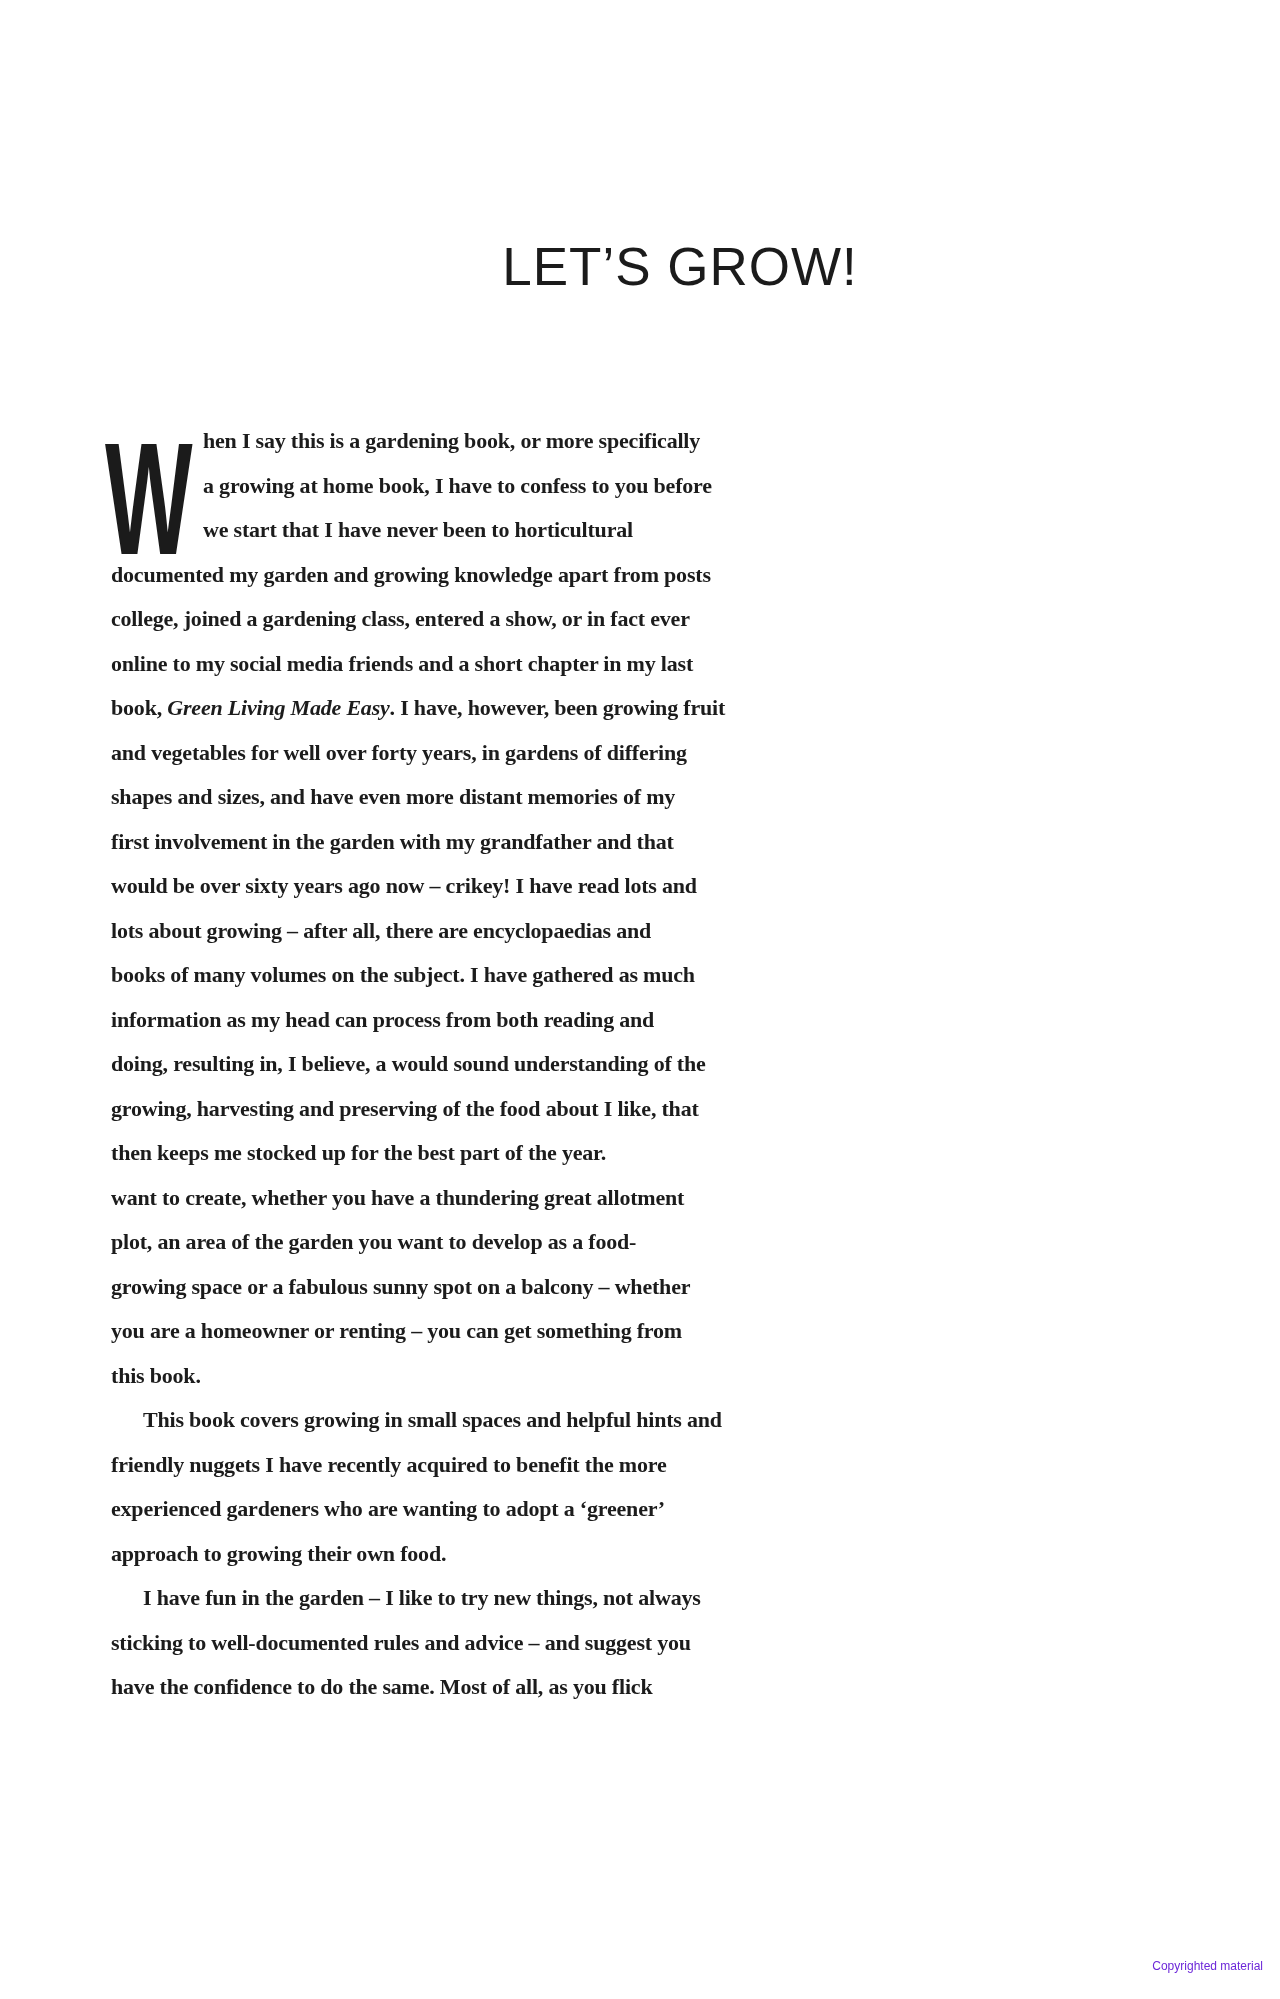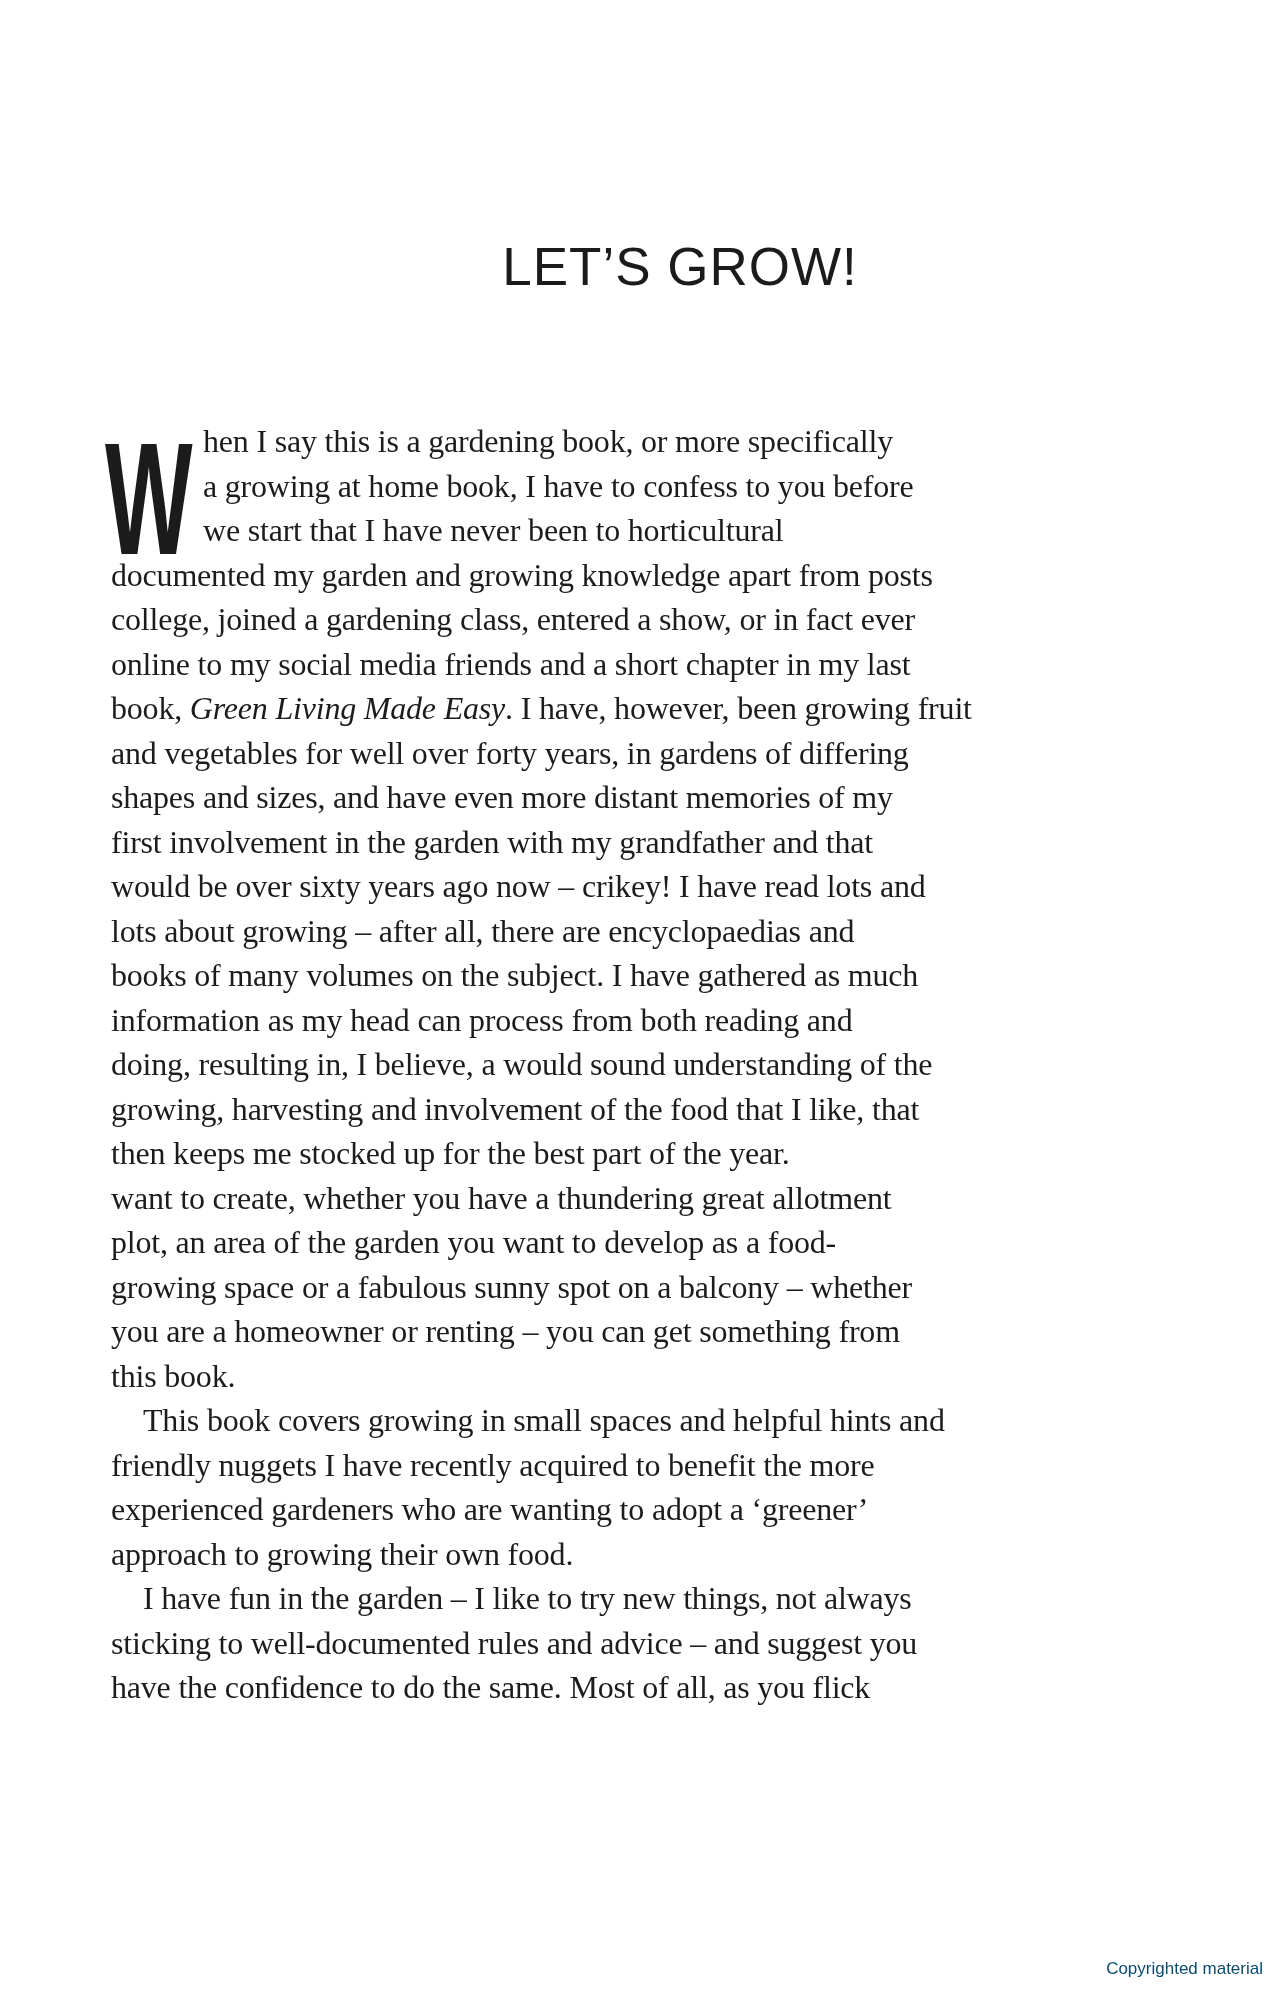--- a/index.html
+++ b/index.html
@@ -45,41 +45,42 @@
     font-size: 160px;
     line-height: 1;
     color: #1b1b1b;
     transform: scaleX(0.58);
     transform-origin: left top;
   }
   .paragraph {
     margin: 0;
   }
   .text-line {
-    font-size: 32px;
+    font-size: 22px;
     line-height: 44.5px;
     white-space: pre;
     letter-spacing: -0.2px;
+    font-weight: bold;
   }
   .text-line.beside-dropcap {
     padding-left: 92px;
   }
   .text-line.first-indent {
     padding-left: 32px;
   }
   .text-line .italic {
     font-style: italic;
   }
   .watermark {
     position: absolute;
     top: 1959px;
     right: 17px;
     font-family: "Liberation Sans", sans-serif;
-    font-size: 17px;
-    color: #0c4a6e;
+    font-size: 12px;
+    color: #6d28d9;
   }
 </style>
 </head>
 <body>
 
 <div class="page">
   <div class="chapter-title">LET’S GROW!</div>
 
   <div class="body-text">
     <span class="drop-cap">W</span>
@@ -93,21 +94,21 @@
         <div class="text-line"><span>online to my social media friends and a short chapter in my last</span></div>
         <div class="text-line"><span>book, </span><span class="italic">Green Living Made Easy</span><span>. I have, however, been growing fruit</span></div>
         <div class="text-line"><span>and vegetables for well over forty years, in gardens of differing</span></div>
         <div class="text-line"><span>shapes and sizes, and have even more distant memories of my</span></div>
         <div class="text-line"><span>first involvement in the garden with my grandfather and that</span></div>
         <div class="text-line"><span>would be over sixty years ago now – crikey! I have read lots and</span></div>
         <div class="text-line"><span>lots about growing – after all, there are encyclopaedias and</span></div>
         <div class="text-line"><span>books of many volumes on the subject. I have gathered as much</span></div>
         <div class="text-line"><span>information as my head can process from both reading and</span></div>
         <div class="text-line"><span>doing, resulting in, I believe, a would sound understanding of the</span></div>
-        <div class="text-line"><span>growing, harvesting and involvement of the food that I like, that</span></div>
+        <div class="text-line"><span>growing, harvesting and preserving of the food about I like, that</span></div>
         <div class="text-line"><span>then keeps me stocked up for the best part of the year.</span></div>
       </div>
       <div class="paragraph">
         <div class="text-line"><span>want to create, whether you have a thundering great allotment</span></div>
         <div class="text-line"><span>plot, an area of the garden you want to develop as a food-</span></div>
         <div class="text-line"><span>growing space or a fabulous sunny spot on a balcony – whether</span></div>
         <div class="text-line"><span>you are a homeowner or renting – you can get something from</span></div>
         <div class="text-line"><span>this book.</span></div>
       </div>
       <div class="paragraph">

